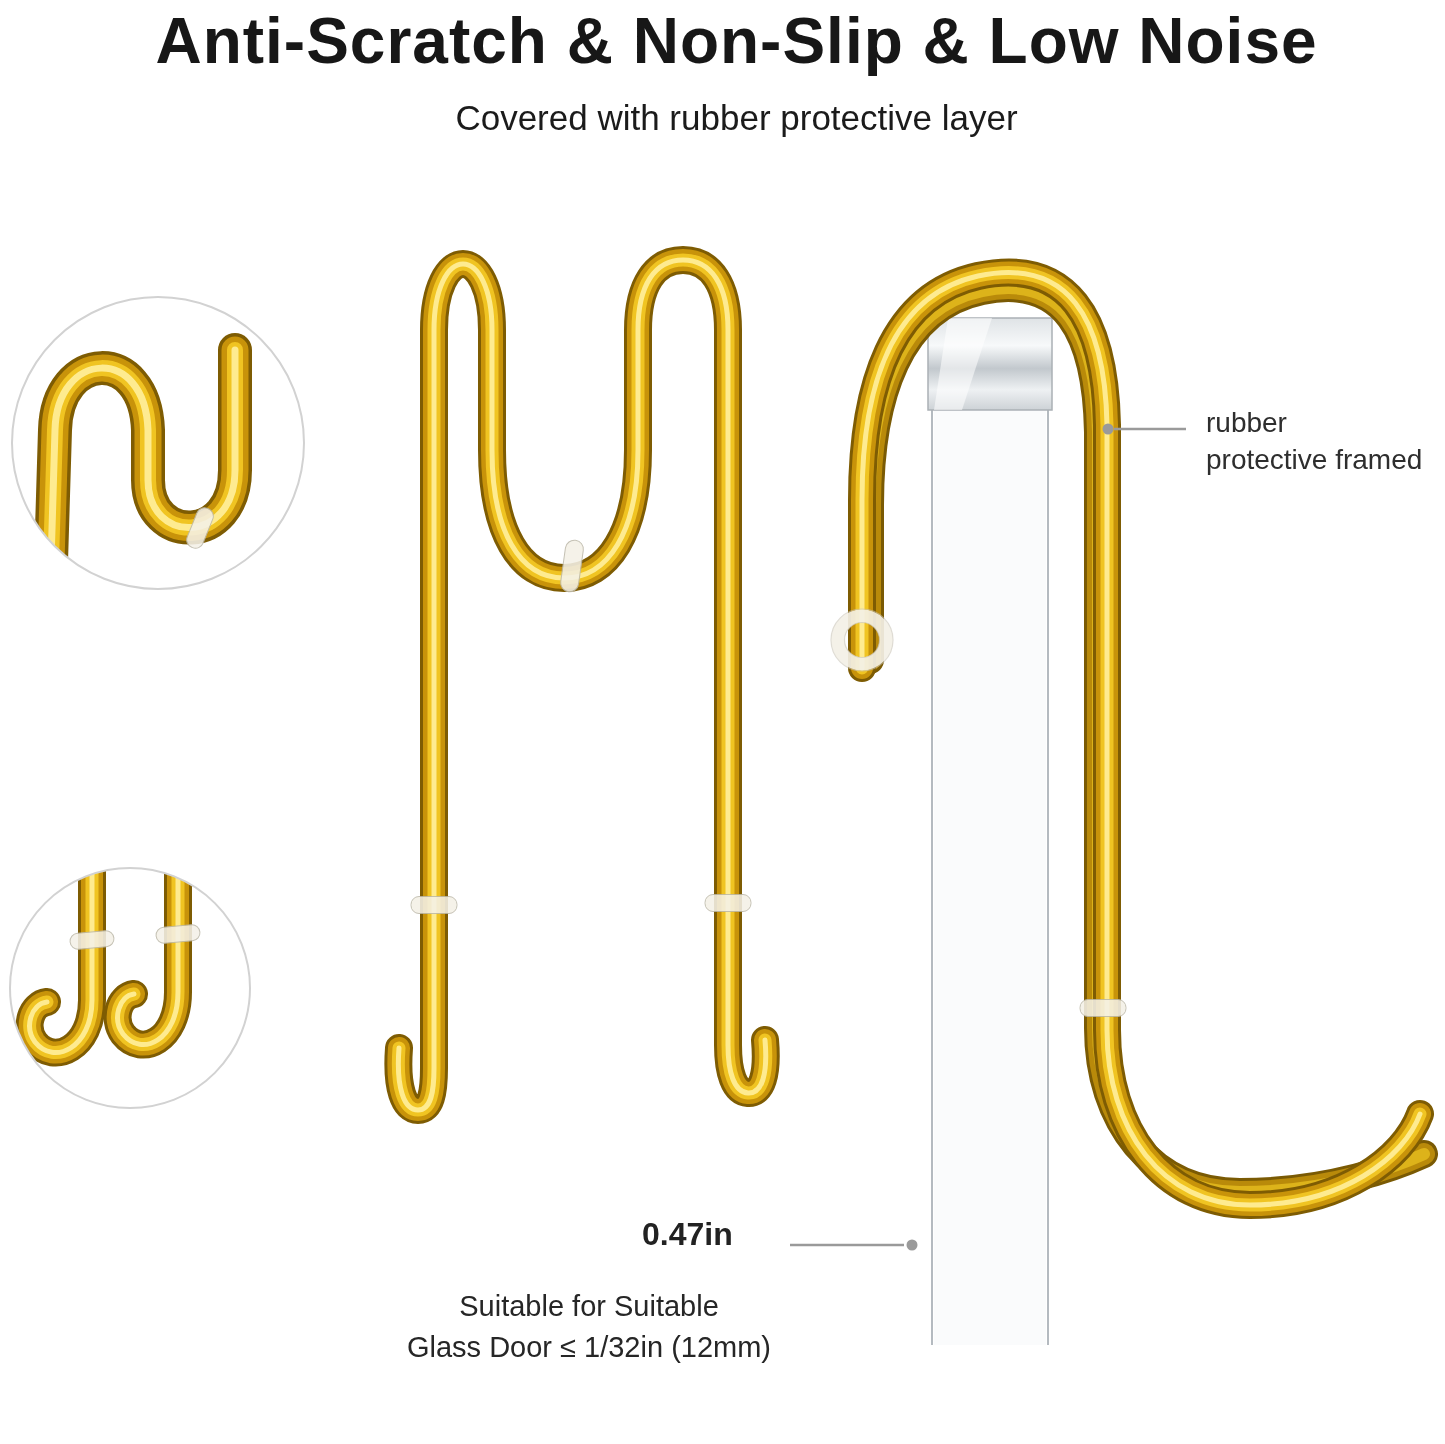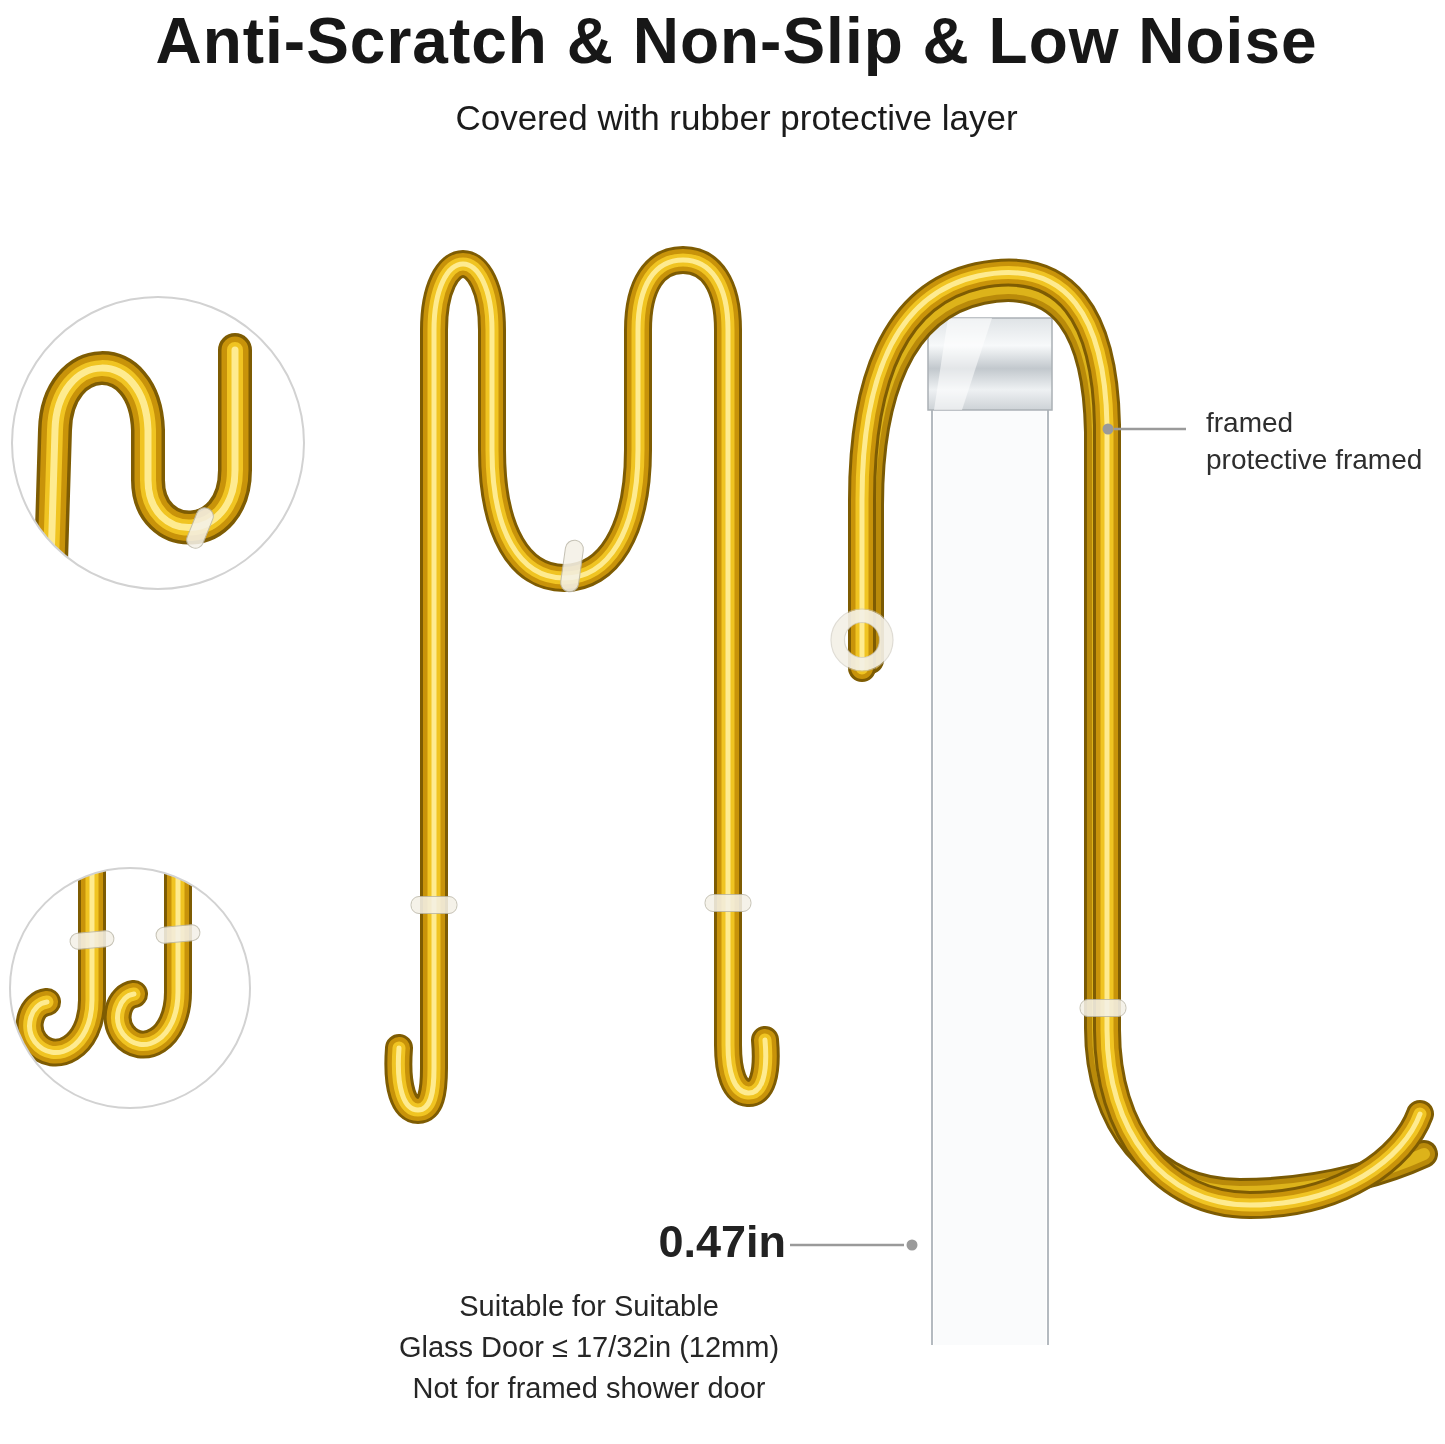--- a/index.html
+++ b/index.html
@@ -3,21 +3,21 @@
 <meta charset="utf-8">
 <style>
   html,body{margin:0;padding:0;background:#fff;}
   #page{position:relative;width:1445px;height:1444px;background:#ffffff;overflow:hidden;
         font-family:"Liberation Sans", sans-serif;}
   #art{position:absolute;left:0;top:0;width:1445px;height:1444px;}
   .txt{position:absolute;color:#171717;padding-left:14px;}
   .title{top:4px;left:0;width:1445px;text-align:center;font-size:64px;font-weight:700;letter-spacing:1px;}
   .subtitle{top:98px;left:0;width:1445px;text-align:center;font-size:35px;font-weight:400;color:#1b1b1b;}
   .rubber-label{left:1192px;top:404px;font-size:28px;color:#2e2e2e;line-height:37px;text-align:left;}
-  .dim-label{left:572px;top:1216px;width:200px;text-align:right;font-size:45px;font-weight:600;color:#222;}
+  .dim-label{left:628px;top:1216px;width:200px;text-align:left;font-size:32px;font-weight:600;color:#222;}
   .note{left:320px;top:1286px;width:510px;text-align:center;font-size:29px;color:#262626;line-height:41px;}
 </style>
 </head>
 <body>
 
 <div id="page">
 
   <svg id="art" viewBox="0 0 1445 1444" xmlns="http://www.w3.org/2000/svg">
     <defs>
       <linearGradient id="chrome" x1="0" y1="0" x2="0" y2="1">
@@ -152,25 +152,24 @@
     <g>
       <line x1="790" y1="1245" x2="904" y2="1245" stroke="#9a9a9a" stroke-width="2.5"></line>
       <circle cx="912" cy="1245" r="5.5" fill="#9a9a9a"></circle>
     </g>
   </svg>
 
   <div class="txt title">Anti-Scratch &amp; Non-Slip &amp; Low Noise</div>
   <div class="txt subtitle">Covered with rubber protective layer</div>
 
   <div class="txt rubber-label">
-    <div>framed</div>
+    <div>rubber</div>
     <div>protective framed</div>
   </div>
 
   <div class="txt dim-label">0.47in</div>
 
   <div class="txt note">
     <div>Suitable for Suitable</div>
-    <div>Glass Door ≤ 17/32in (12mm)</div>
-    <div>Not for framed shower door</div>
+    <div>Glass Door ≤ 1/32in (12mm)</div>
   </div>
 
 </div>
 
 </body></html>

